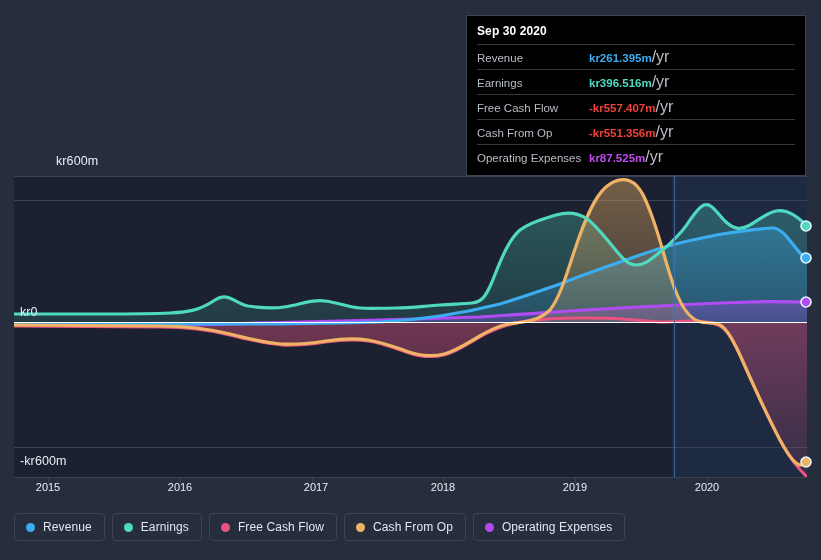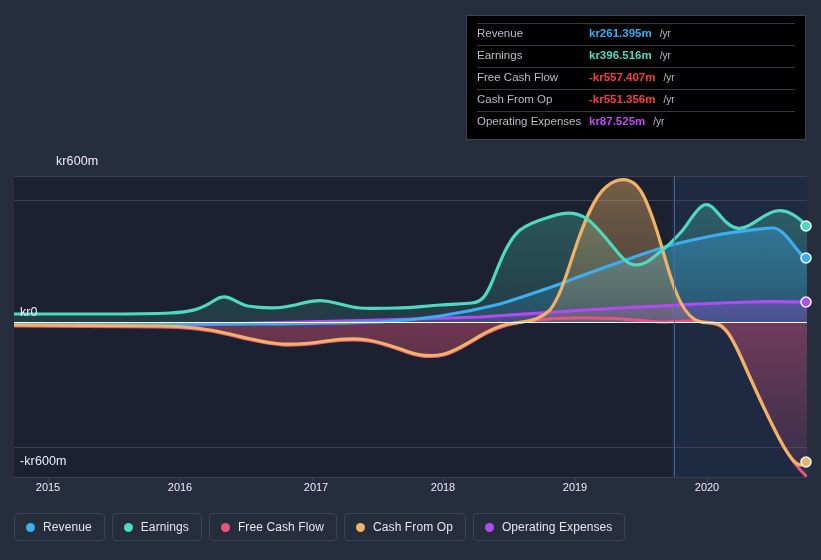--- a/index.html
+++ b/index.html
@@ -87,22 +87,22 @@
   }
   .tt-val {
     font-weight: bold;
     font-size: 11.5px;
     white-space: nowrap;
     text-align: right;
   }
   .tt-unit {
     color: #b9bec7;
     font-weight: normal;
-    font-size: 10px;
-    margin-left: 8px;
+    font-size: 16px;
+    margin-left: 0;
   }
   .tt-sub {
     display: flex;
     align-items: baseline;
     padding: 1px 0 4px 0;
   }
   .tt-sub .tt-label { flex: 0 0 112px; }
   .tt-margin-val { color: #ffffff; font-weight: bold; font-size: 11.5px; }
   .tt-margin-txt { color: #b9bec7; font-size: 11.5px; margin-left: 4px; }
 
@@ -303,20 +303,21 @@
   <div class="y-label" id="y-label-bot">-kr600m</div>
 
   <div class="x-label" style="left:48px">2015</div>
   <div class="x-label" style="left:180px">2016</div>
   <div class="x-label" style="left:316px">2017</div>
   <div class="x-label" style="left:443px">2018</div>
   <div class="x-label" style="left:575px">2019</div>
   <div class="x-label" style="left:707px">2020</div>
 
   <div id="tooltip">
+    <div id="tooltip-title">Sep 30 2020</div>
 
     <div class="tt-row">
       <span class="tt-label">Revenue</span>
       <span class="tt-val" style="color:#3badf0">kr261.395m</span>
       <span class="tt-unit">/yr</span>
     </div>
 
     <div class="tt-row">
       <span class="tt-label">Earnings</span>
       <span class="tt-val" style="color:#4fd9c0">kr396.516m</span>

